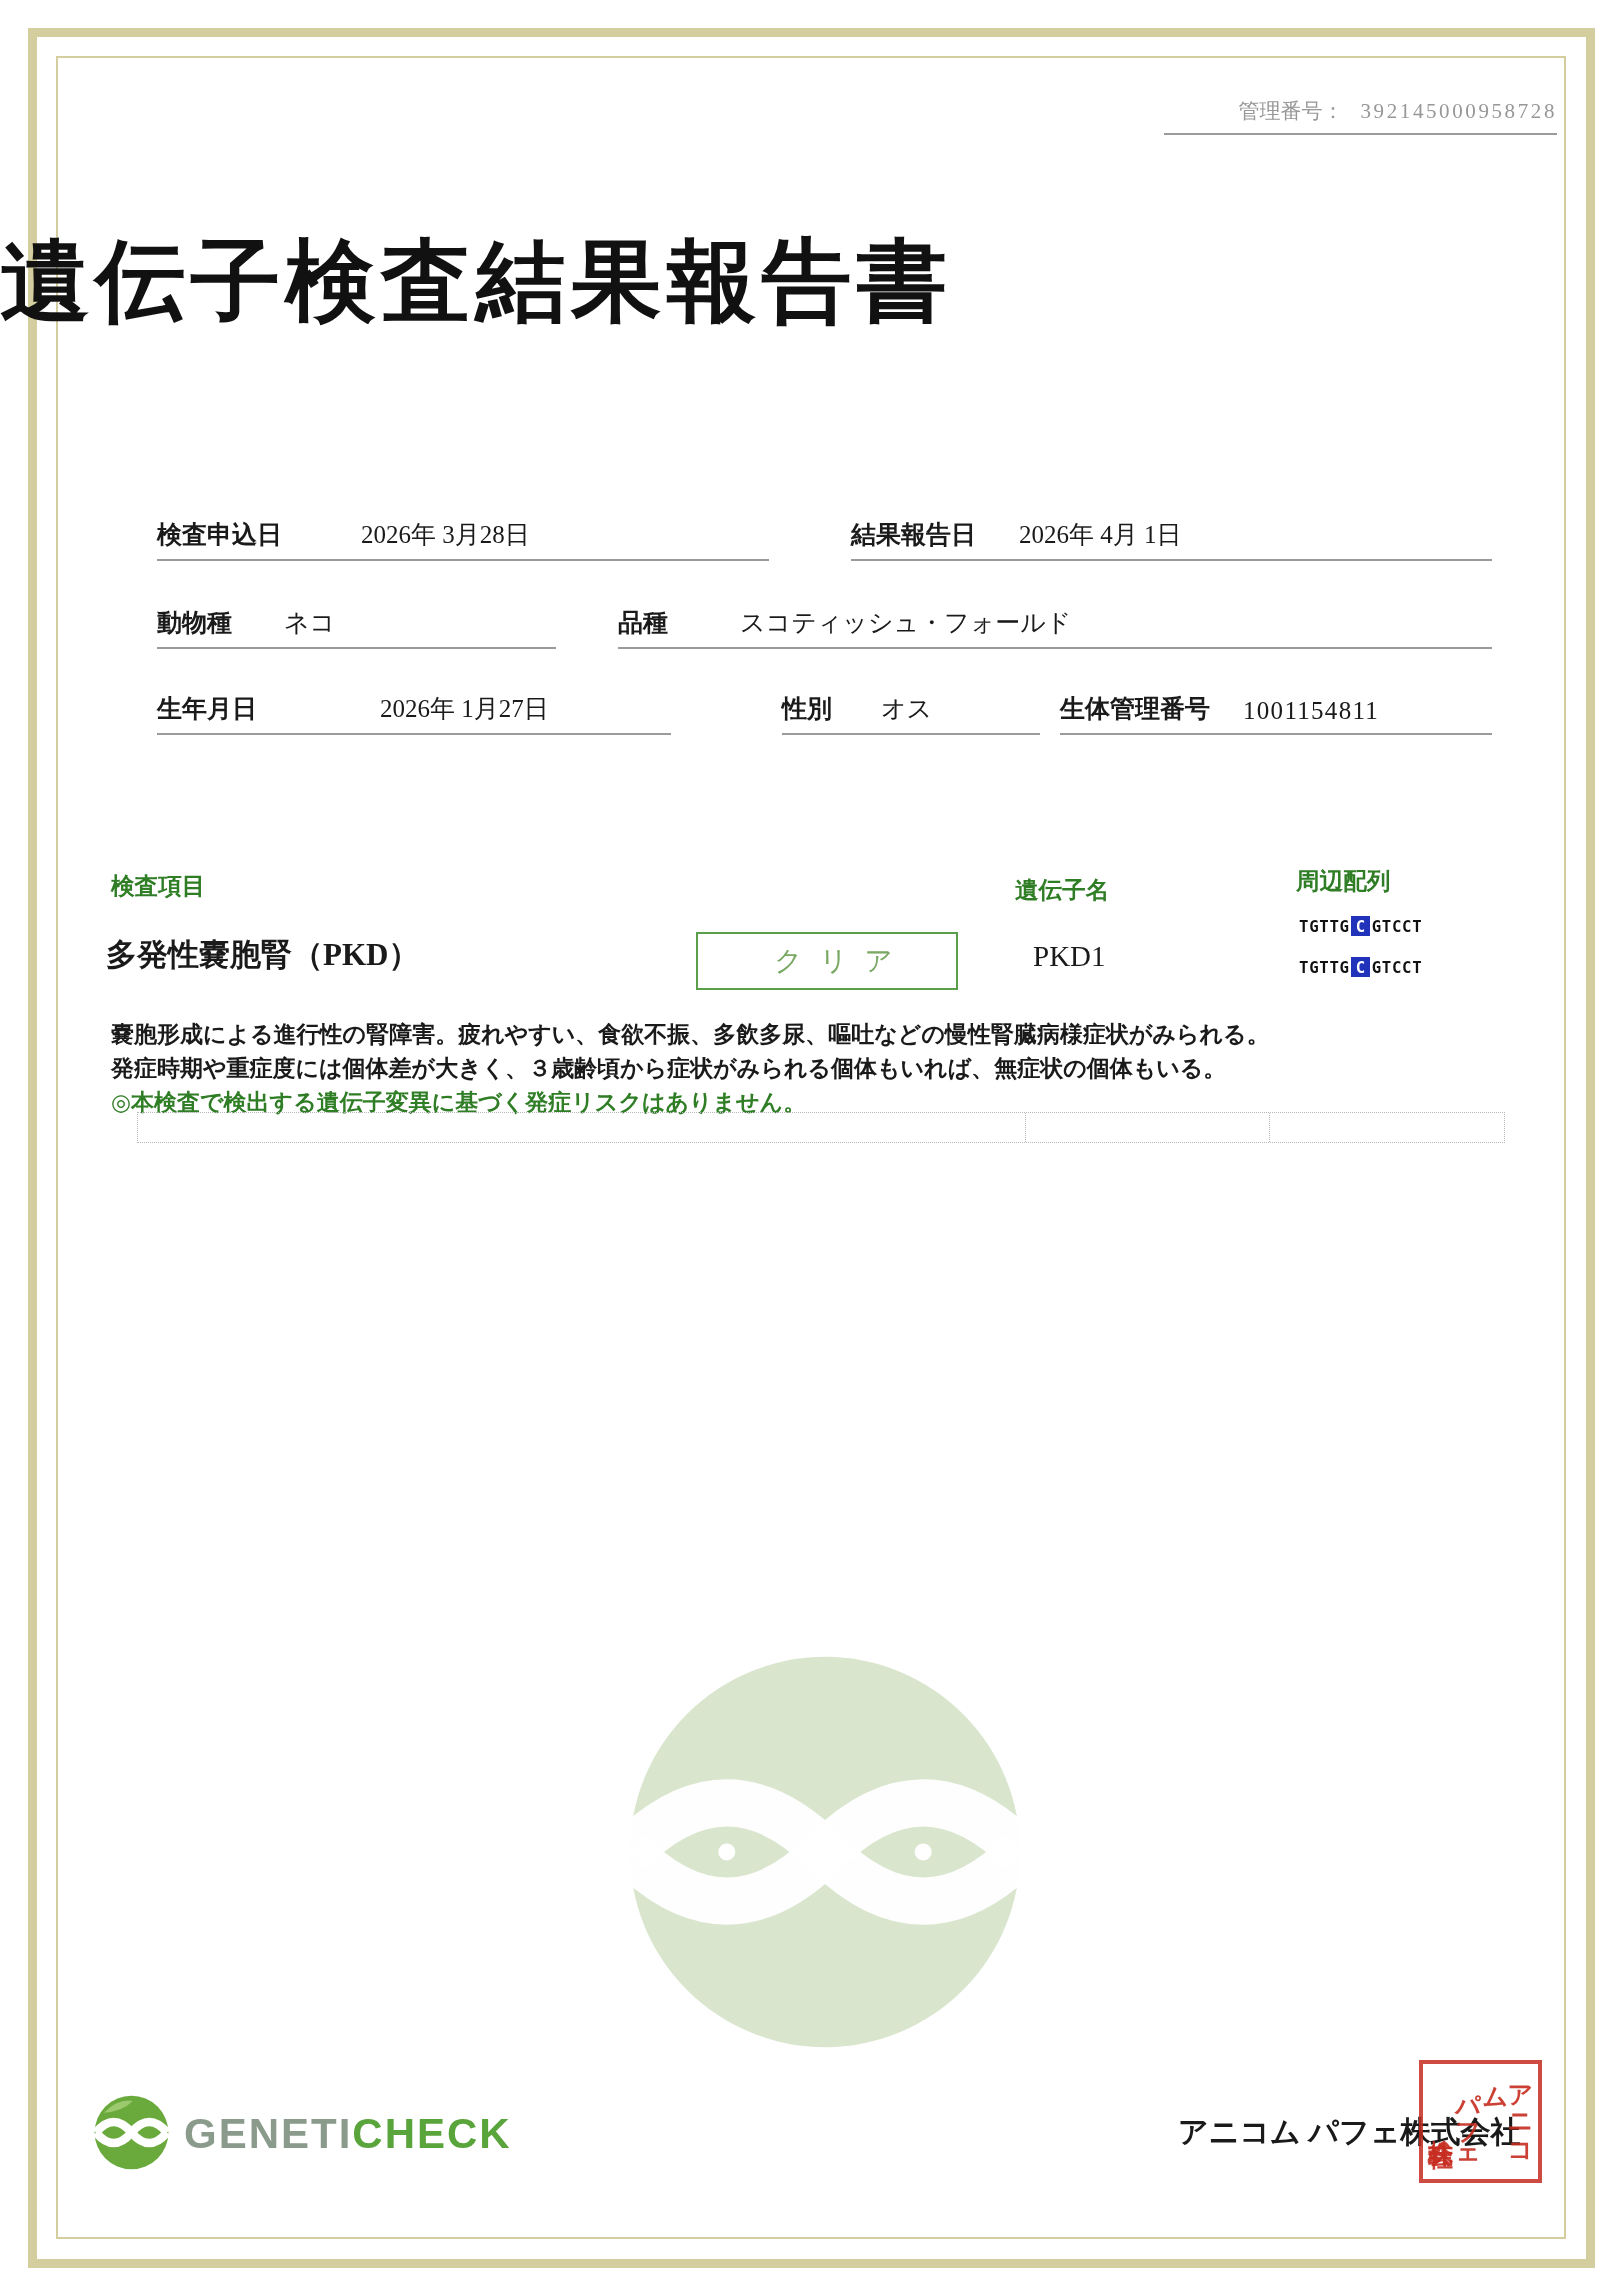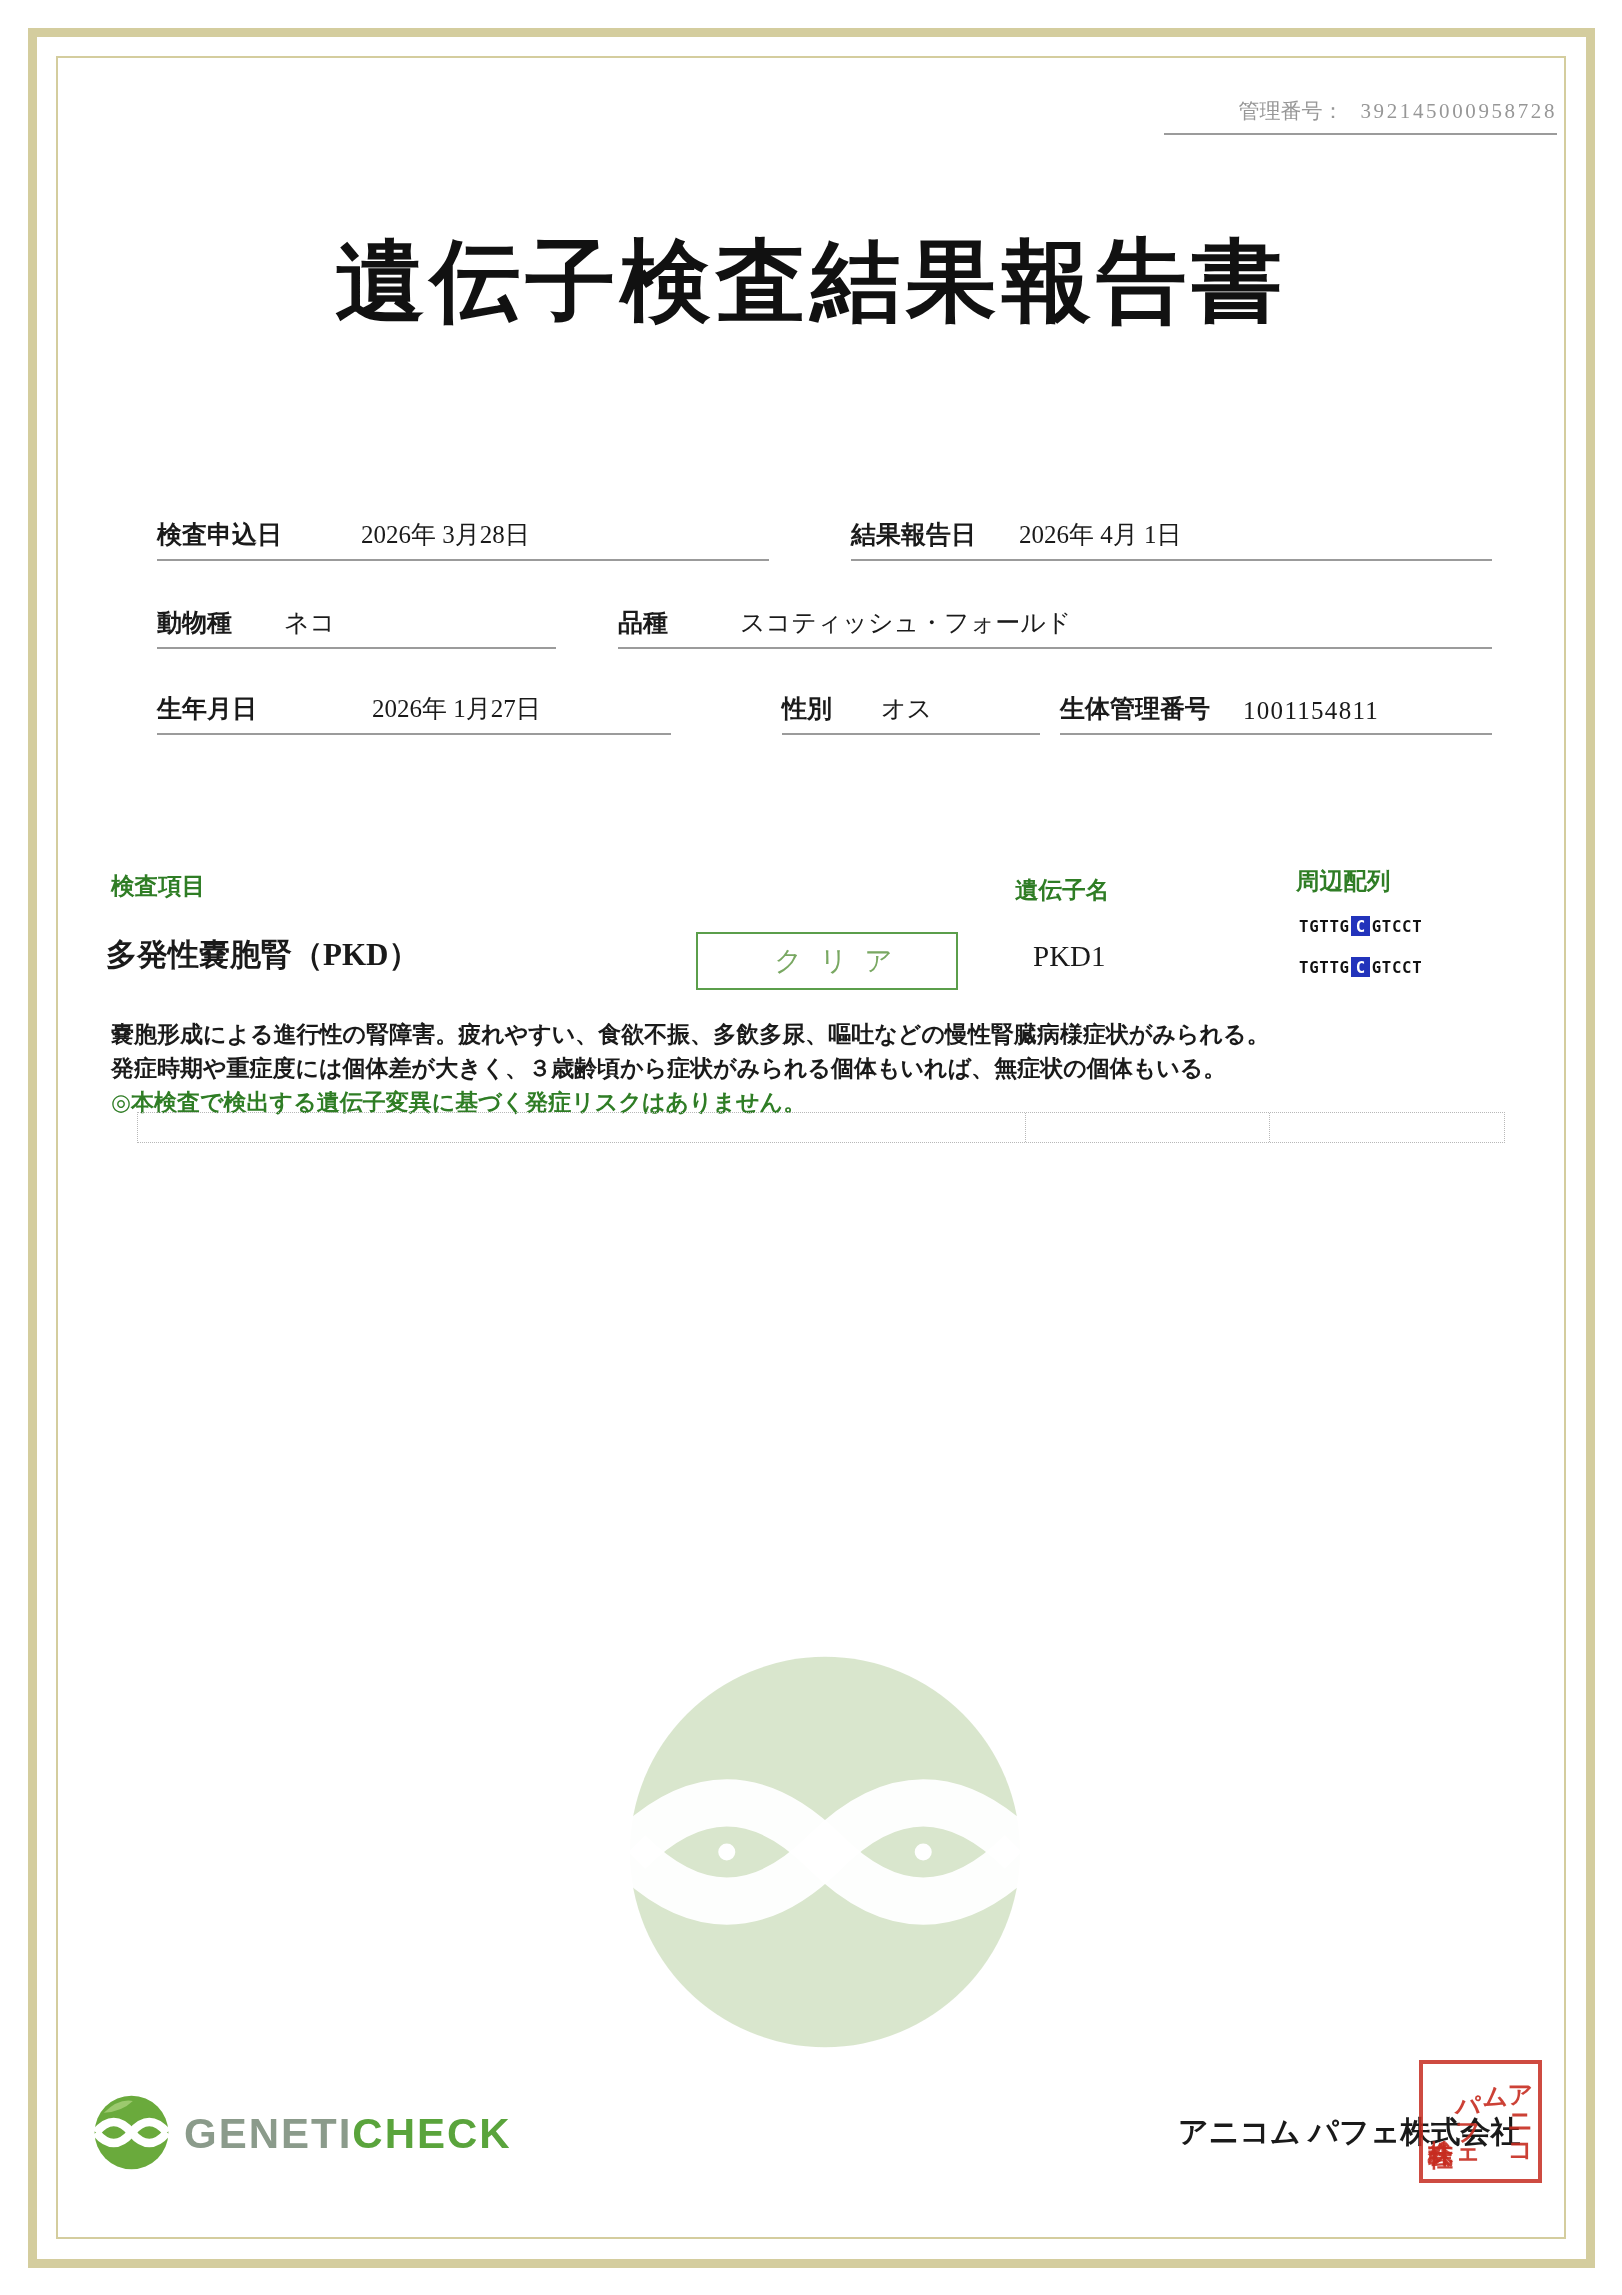--- a/index.html
+++ b/index.html
@@ -18,42 +18,42 @@
   
   .mgmt {
     position:absolute; top:97px; right:65px; width:393px;
     display:flex; justify-content:flex-end; align-items:baseline; gap:17px;
     color:#979797; font-size:21px; border-bottom:2px solid #9b9b9b; padding-bottom:7.9px;
   }
   .mgmt .num { letter-spacing:2.6px; }
 
   
   .title {
-    position:absolute; top:221px; left:0; right:0; text-align:center;
+    position:absolute; top:221px; left:0; right:0; text-align:left;
     font-size:90px; font-weight:bold; letter-spacing:5.2px; color:#111;
   }
 
   
   .field {
     position:absolute; height:58px; display:flex; align-items:flex-end;
     border-bottom:2px solid #9b9b9b; padding-bottom:7.9px; font-size:25px;
   }
   .flabel { font-weight:bold; white-space:nowrap; }
   .fvalue { white-space:nowrap; }
   .f-applicant  { left:157px;  top:412px;  width:681px; }
   .f-applicant  .fvalue { margin-left:72px; }
   .f-apply-date { left:157px;  top:503px;  width:612px; }
   .f-apply-date .fvalue { margin-left:79px; }
   .f-report-date{ left:851px; top:503px;  width:641px; }
   .f-report-date .fvalue { margin-left:43px; }
   .f-species    { left:157px;  top:591px;  width:399px; }
   .f-species    .fvalue { margin-left:52px; }
   .f-breed      { left:618px;  top:591px;  width:874px; }
   .f-breed      .fvalue { margin-left:72px; }
-  .f-birth      { left:157px;  top:677px; width:514px; }
+  .f-birth      { left:157px;  top:677px; width:514px;gap:8px; }
   .f-birth      .fvalue { margin-left:115px; }
   .f-sex        { left:782px; top:677px; width:258px; }
   .f-sex        .fvalue { margin-left:49px; }
   .f-bodyid     { left:1060px; top:677px; width:432px; }
   .f-bodyid     .fvalue { margin-left:33px; letter-spacing:1.3px; }
 
   
   .res-header { position:absolute; color:#2f7d25; font-weight:bold; font-size:23.6px; }
   .h-item { left:111px;  top:870px; }
   .h-gene { left:1015px; top:874px; }

